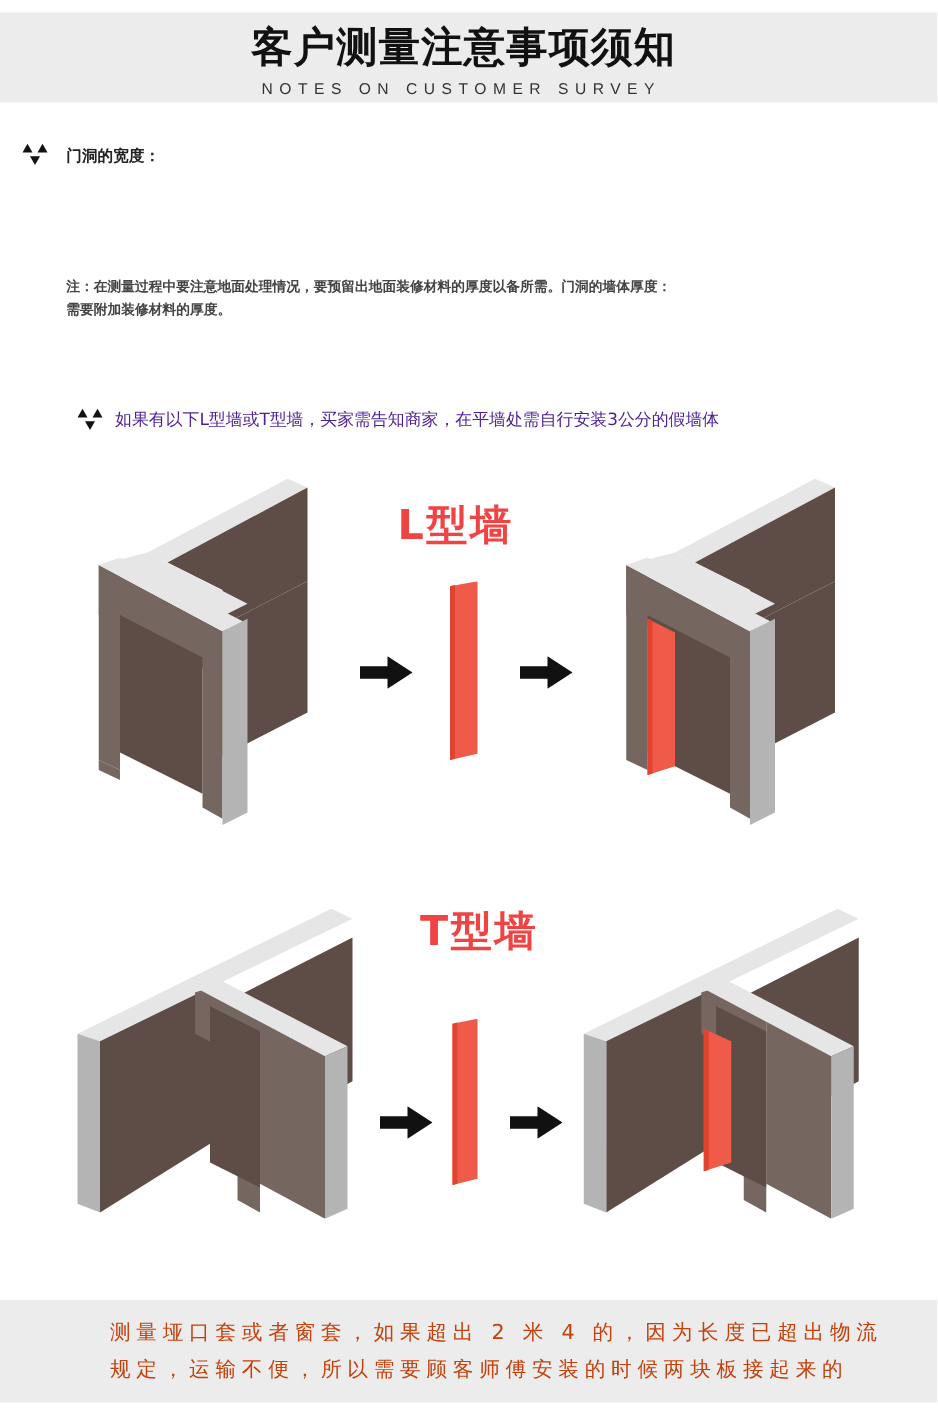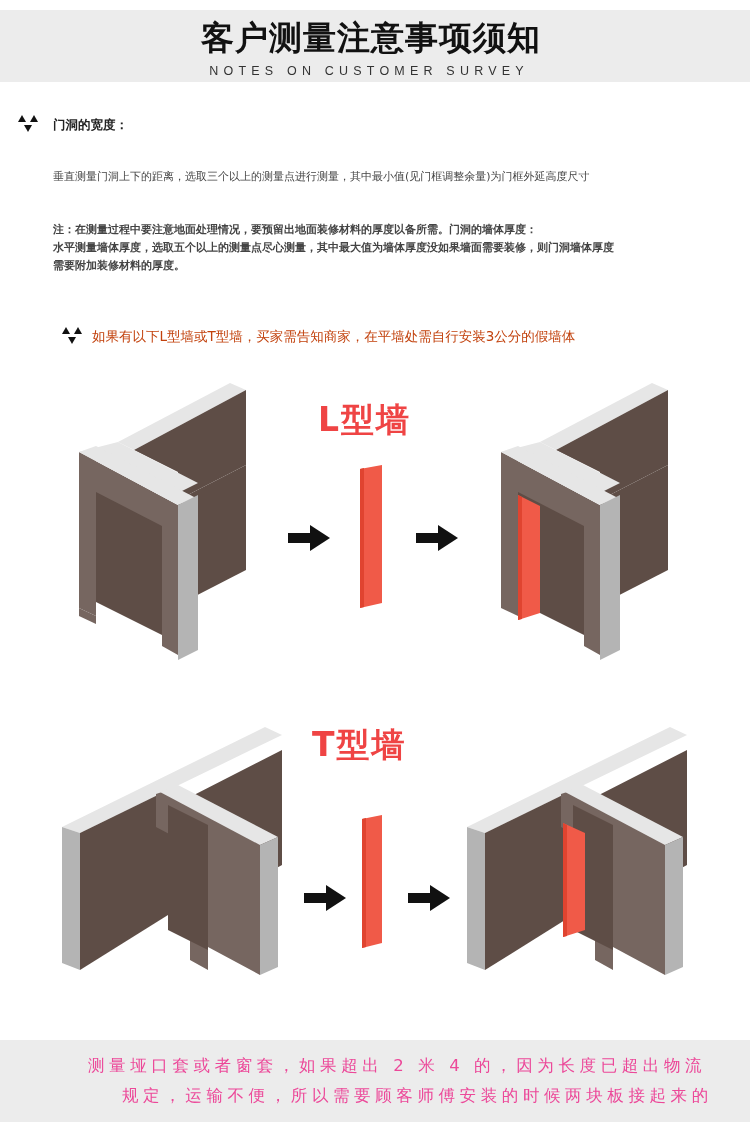--- a/index.html
+++ b/index.html
@@ -21,37 +21,37 @@
   }
 
   .hazard {
     position: absolute; width: 22px; height: 20px;
   }
   .note-block { position: absolute; left: 53px; }
   .note-heading { font-size: 12.5px; font-weight: bold; color: #222; line-height: 18px; text-align: center; }
   .note-line { font-size: 11px; color: #444; line-height: 18px; white-space: nowrap; }
 
   .l-notice {
-    position: absolute; left: 92px; top: 326px; font-size: 13.5px; color: #c2410c; line-height: 20px;
+    position: absolute; left: 92px; top: 326px; font-size: 13.5px; color: #4c1d95; line-height: 20px;
     white-space: nowrap;
   }
 
   .diagram-title {
     position: absolute; font-size: 33px; font-weight: bold; color: #ef4444; line-height: 40px;
     letter-spacing: 2px;
   }
   .wall-svg { position: absolute; }
   .arrow { position: absolute; width: 42px; height: 26px; }
 
   .footer-band {
     position: absolute; left: 0; top: 1040px; width: 750px; height: 82px;
     background: #ececec;
   }
   .footer-line {
-    position: absolute; left: 88px; font-size: 16.5px; color: #ec4899; letter-spacing: 4.6px;
+    position: absolute; left: 88px; font-size: 16.5px; color: #c2410c; letter-spacing: 4.6px;
     white-space: nowrap; line-height: 22px;
   }
 </style>
 </head>
 <body>
 
 <div class="header-band"></div>
 <div class="page-title">客户测量注意事项须知</div>
 <div class="page-subtitle">NOTES ON CUSTOMER SURVEY</div>
 
@@ -59,26 +59,24 @@
   <polygon points="1,9 5,2 9,9" fill="#111"></polygon>
   <polygon points="13,9 17,2 21,9" fill="#111"></polygon>
   <polygon points="7,12 15,12 11,19" fill="#111"></polygon>
 </svg>
 
 <div class="note-block" style="top:116px;">
   <div class="note-heading">门洞的宽度：</div>
 </div>
 
 <div class="note-block" style="top:168px;">
-  <div class="note-line">垂直测量门洞上下的距离，选取三个以上的测量点进行测量，其中最小值(见门框调整余量)为门框外延高度尺寸</div>
 </div>
 
 <div class="note-block" style="top:221px;font-weight:bold;">
   <div class="note-line">注：在测量过程中要注意地面处理情况，要预留出地面装修材料的厚度以备所需。门洞的墙体厚度：</div>
-  <div class="note-line">水平测量墙体厚度，选取五个以上的测量点尽心测量，其中最大值为墙体厚度没如果墙面需要装修，则门洞墙体厚度</div>
   <div class="note-line">需要附加装修材料的厚度。</div>
 </div>
 
 <svg class="hazard" style="left:61px; top:325px;" viewBox="0 0 22 20">
   <polygon points="1,9 5,2 9,9" fill="#111"></polygon>
   <polygon points="13,9 17,2 21,9" fill="#111"></polygon>
   <polygon points="7,12 15,12 11,19" fill="#111"></polygon>
 </svg>
 <div class="l-notice">如果有以下L型墙或T型墙，买家需告知商家，在平墙处需自行安装3公分的假墙体</div>
 
@@ -128,21 +126,21 @@
   <polygon points="1,72 18,80 18,236 1,228" fill="#766660"></polygon>
   <polygon points="18,112 84,146 84,255 18,222" fill="#5e4d46"></polygon>
   <polygon points="1,72 40,62 120,103 100,113 100,125" fill="#e6e6e6"></polygon>
   <polygon points="1,72 18,66 118,118 100,125" fill="#e6e6e6"></polygon>
   <polygon points="100,125 120,115 120,270 100,280" fill="#b4b4b4"></polygon>
 
   <polygon points="18,115 40,126 40,233 18,240" fill="#f05a48"></polygon>
   <polygon points="18,115 22,117 22,239 18,240" fill="#e04430"></polygon>
 </svg>
 
-<div class="diagram-title" style="left:312px; top:725px;">T型墙</div>
+<div class="diagram-title" style="left:336px; top:725px;">T型墙</div>
 
 <svg class="wall-svg" style="left:60px; top:725px;" width="225" height="250" viewBox="0 0 225 250">
 
   <polygon points="130,72 222,25 222,140 200,152 200,120 130,82" fill="#5e4d46"></polygon>
 
   <polygon points="2,102 205,2 222,10 20,108" fill="#e6e6e6"></polygon>
 
   <polygon points="20,108 108,65 108,190 20,245" fill="#5e4d46"></polygon>
 
   <polygon points="96,69 108,65 148,88 148,245 130,235 130,120 96,102" fill="#766660"></polygon>
@@ -182,13 +180,13 @@
   <polygon points="200,120 218,112 218,242 200,250" fill="#b4b4b4"></polygon>
   <polygon points="2,102 20,108 20,245 2,238" fill="#b4b4b4"></polygon>
   <polygon points="108,80 148,100 148,225 108,205" fill="#5e4d46"></polygon>
 
   <polygon points="98,98 120,108 120,205 98,212" fill="#f05a48"></polygon>
   <polygon points="98,98 102,100 102,211 98,212" fill="#e04430"></polygon>
 </svg>
 
 <div class="footer-band"></div>
 <div class="footer-line" style="top:1055px;">测量垭口套或者窗套，如果超出 2 米 4 的，因为长度已超出物流</div>
-<div class="footer-line" style="top:1085px;margin-left:34px;">规定，运输不便，所以需要顾客师傅安装的时候两块板接起来的</div>
+<div class="footer-line" style="top:1085px;">规定，运输不便，所以需要顾客师傅安装的时候两块板接起来的</div>
 
 </body></html>

